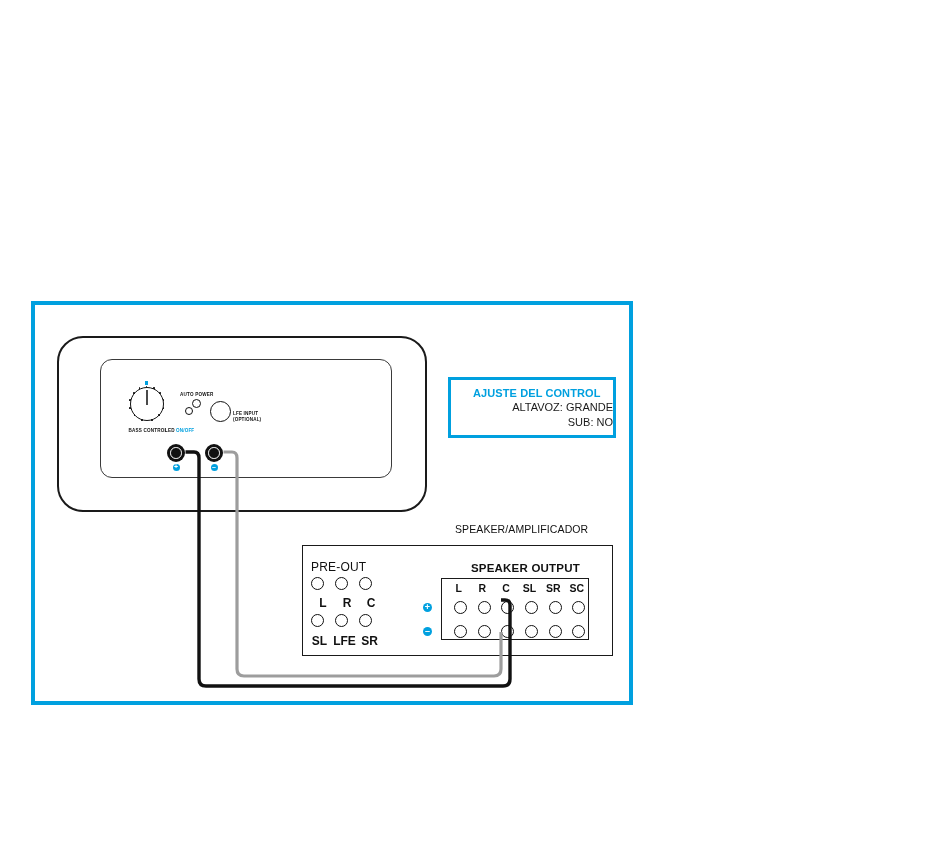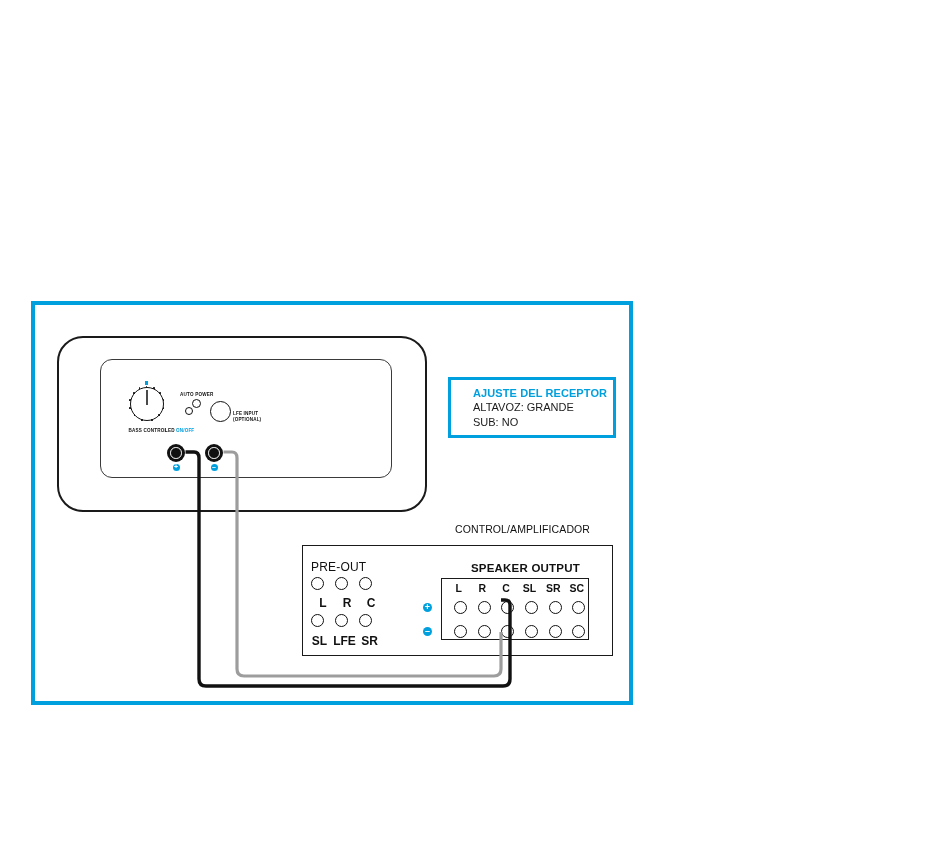--- a/index.html
+++ b/index.html
@@ -63,20 +63,21 @@
     font-size: 11px;
     letter-spacing: 0.1px;
     line-height: 14px;
     white-space: nowrap;
   }
   .setting-box .sb-line {
     color: #1a1a1a;
     font-size: 11px;
     line-height: 14.5px;
     white-space: nowrap;
+    text-align: right;
   }
 
   
   .cabinet-outer {
     position: absolute;
     left: 57px;
     top: 336px;
     width: 370px;
     height: 176px;
     border: 2px solid #1a1a1a;
@@ -440,26 +441,26 @@
     <div class="core"></div>
   </div>
   <div class="post post-neg">
     <div class="ring"></div>
     <div class="core"></div>
   </div>
   <div class="post-mark mark-pos">+</div>
   <div class="post-mark mark-neg">–</div>
 
   <div class="setting-box">
-    <div class="sb-title">AJUSTE DEL RECEPTOR</div>
+    <div class="sb-title">AJUSTE DEL CONTROL</div>
     <div class="sb-line">ALTAVOZ: GRANDE</div>
     <div class="sb-line">SUB: NO</div>
   </div>
 
-  <div class="label-receiver">CONTROL/AMPLIFICADOR</div>
+  <div class="label-receiver">SPEAKER/AMPLIFICADOR</div>
   <div class="receiver-panel"></div>
 
   <div class="preout-title">PRE-OUT</div>
   <div class="jack-row preout-jacks-1">
     <div class="jack"></div>
     <div class="jack"></div>
     <div class="jack"></div>
   </div>
   <div class="preout-lbls preout-lbls-1">
     <span>L</span>

